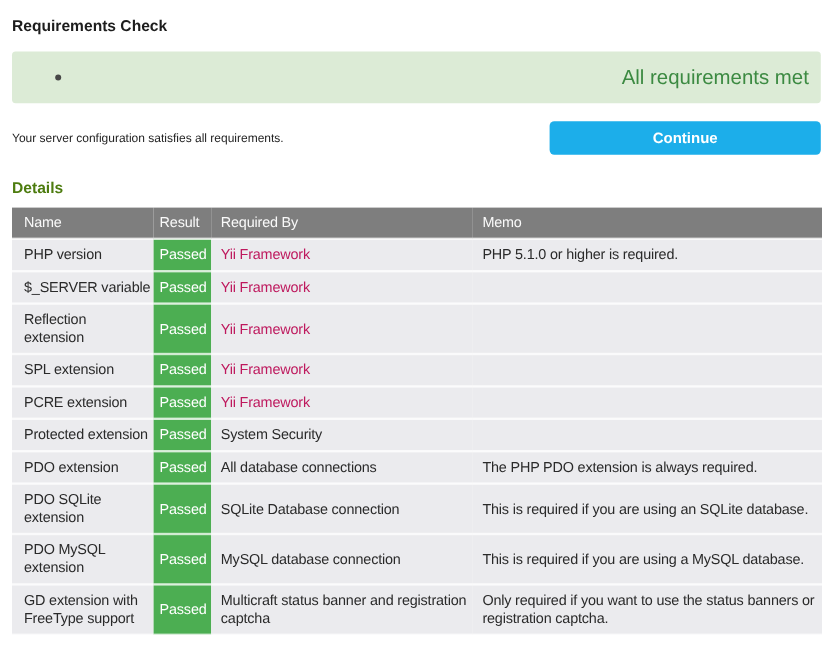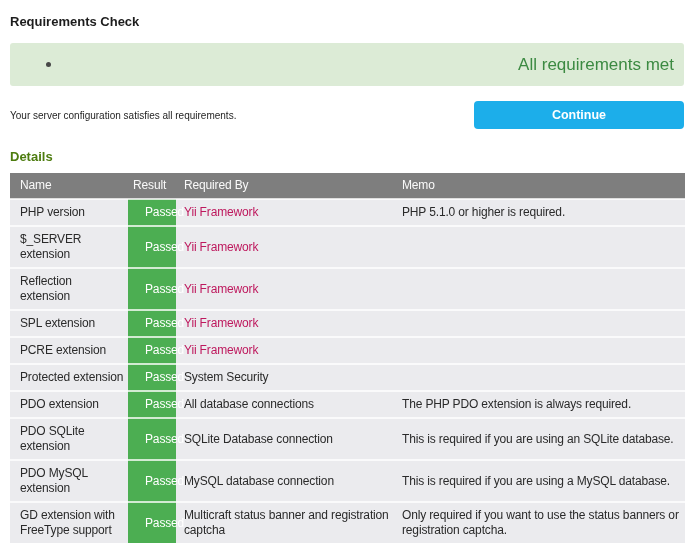--- a/index.html
+++ b/index.html
@@ -47,21 +47,21 @@
     display: flex;
     align-items: center;
     justify-content: space-between;
     margin-top: 15px;
   }
   .summary-text {
     font-size: 10px;
     color: #1f1f1f;
   }
   .continue-btn {
-    width: 210px;
+    width: 226px;
     height: 28px;
     border: none;
     border-radius: 4px;
     background: #1caeea;
     color: #ffffff;
     font-family: "Liberation Sans", sans-serif;
     font-size: 12.5px;
     font-weight: bold;
     cursor: pointer;
   }
@@ -103,21 +103,21 @@
     line-height: 15px;
     vertical-align: middle;
     border-bottom: 2px solid rgba(255,255,255,0.75);
     white-space: pre-line;
     color: #2a2a2a;
   }
   .req-table td:first-child { padding-left: 10px; }
   .req-table td.cell-result {
     background: #4cae52;
     color: #ffffff;
-    padding-left: 17px;
+    padding-left: 5px;
   }
   .req-table a {
     color: #be185d;
     text-decoration: none;
     cursor: pointer;
   }
 </style>
 </head>
 <body>
 
@@ -154,21 +154,21 @@
       </tr>
     </thead>
     <tbody>
       <tr>
         <td>PHP version</td>
         <td class="cell-result">Passed</td>
         <td><a>Yii Framework</a></td>
         <td>PHP 5.1.0 or higher is required.</td>
       </tr>
       <tr>
-        <td>$_SERVER extension</td>
+        <td>$_SERVER variable</td>
         <td class="cell-result">Passed</td>
         <td><a>Yii Framework</a></td>
         <td></td>
       </tr>
       <tr>
         <td>Reflection
 extension</td>
         <td class="cell-result">Passed</td>
         <td><a>Yii Framework</a></td>
         <td></td>

